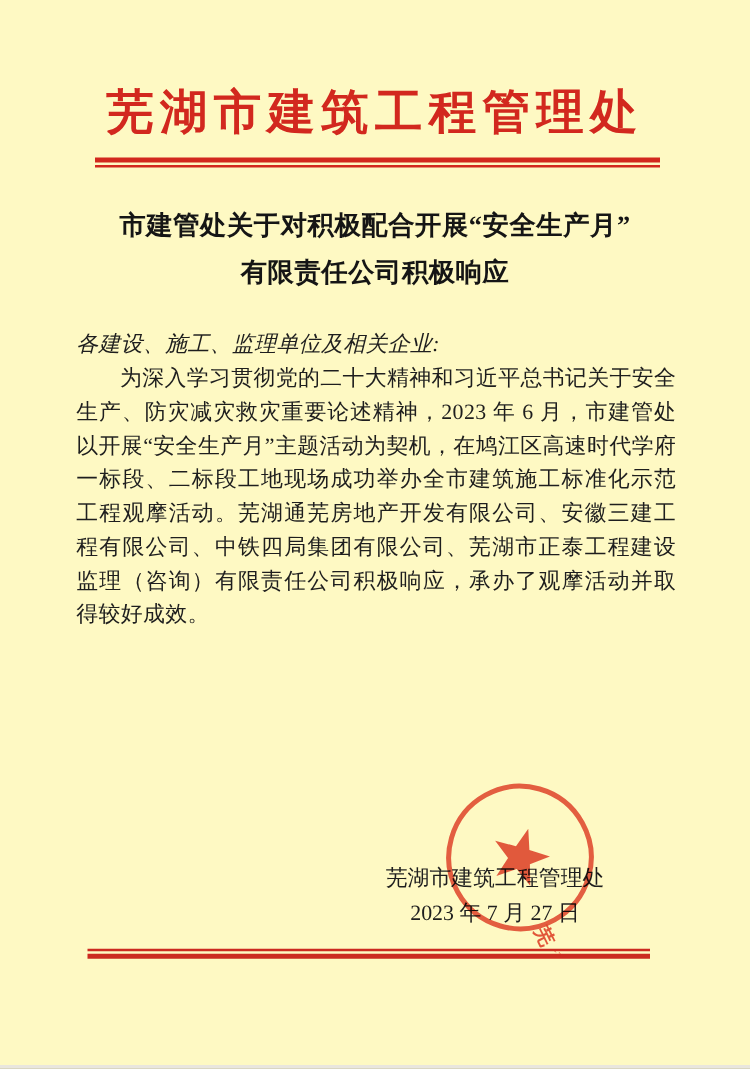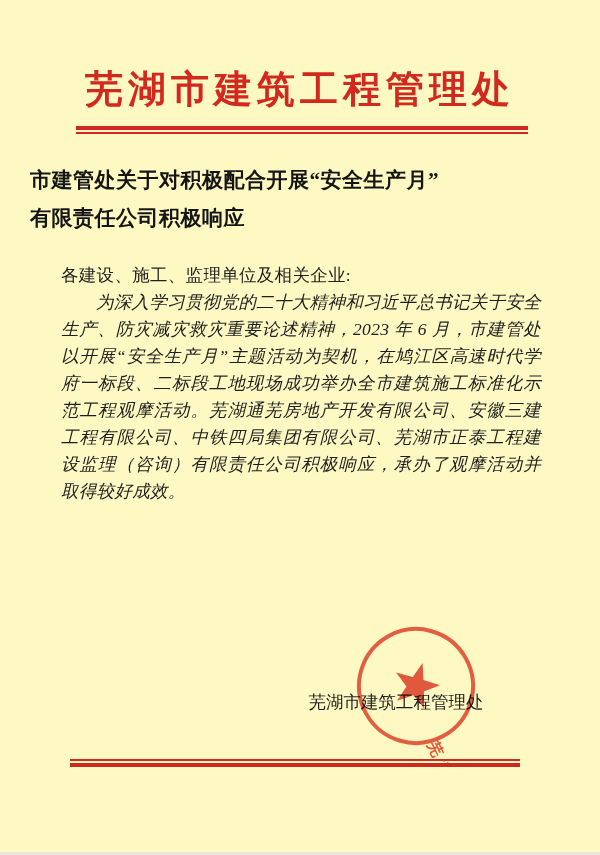--- a/index.html
+++ b/index.html
@@ -28,40 +28,40 @@
     position: absolute;
     left: 76px; top: 126px;
     width: 452px;
   }
   .header-rule .rule-thick { height: 4px; background: #d2281e; }
   .header-rule .rule-thin  { height: 2px; background: #d2281e; margin-top: 2px; }
   
   .doc-title {
     position: absolute;
     top: 161px; left: 30px; right: 30px;
-    text-align: left;
+    text-align: center;
     font-weight: bold;
     font-size: 21px;
     color: #151515;
     line-height: 38px;
     letter-spacing: 0.5px;
   }
   
   .doc-body {
     position: absolute;
     top: 262px; left: 61px;
     width: 480px;
     font-size: 17.5px;
     line-height: 27px;
     letter-spacing: 0.3px;
     color: #1e1e1e;
     text-align: justify;
   }
-  .doc-body .salutation { text-indent: 0; }
-  .doc-body .para { text-indent: 2em; font-style: italic; }
+  .doc-body .salutation { text-indent: 0; font-style: italic; }
+  .doc-body .para { text-indent: 2em; }
   
   .signature-block {
     position: absolute;
     top: 688px; left: 306px;
     width: 180px;
     text-align: center;
     font-size: 17.5px;
     color: #1e1e1e;
     line-height: 28px;
   }
@@ -107,20 +107,21 @@
     <div>有限责任公司积极响应</div>
   </div>
 
   <div class="doc-body">
     <div class="salutation">各建设、施工、监理单位及相关企业:</div>
     <div class="para">为深入学习贯彻党的二十大精神和习近平总书记关于安全生产、防灾减灾救灾重要论述精神，2023 年 6 月，市建管处以开展“安全生产月”主题活动为契机，在鸠江区高速时代学府一标段、二标段工地现场成功举办全市建筑施工标准化示范工程观摩活动。芜湖通芜房地产开发有限公司、安徽三建工程有限公司、中铁四局集团有限公司、芜湖市正泰工程建设监理（咨询）有限责任公司积极响应，承办了观摩活动并取得较好成效。</div>
   </div>
 
   <div class="signature-block">
     <div>芜湖市建筑工程管理处</div>
+    <div>2023 年 7 月 27 日</div>
   </div>
 
   <svg class="seal" viewBox="0 0 130 130">
     <circle cx="65" cy="65" r="57" fill="none" stroke="#dd3a2a" stroke-width="4" opacity="0.88"></circle>
     <path d="M65,41 L70.6,57.2 L87.8,57.6 L74.1,68 L79.1,84.4 L65,74.6 L50.9,84.4 L55.9,68 L42.2,57.6 L59.4,57.2 Z" fill="#dd3a2a" opacity="0.9"></path>
     <defs>
       <path id="sealArc" d="M 65,110 A 45,45 0 1 1 64.95,110"></path>
     </defs>
     <text font-size="15.5" font-weight="bold" fill="#dd3a2a" opacity="0.92" letter-spacing="3.2" font-family="Liberation Serif, serif">
       <textPath href="#sealArc" startOffset="28">芜湖市建筑工程管理处</textPath>

